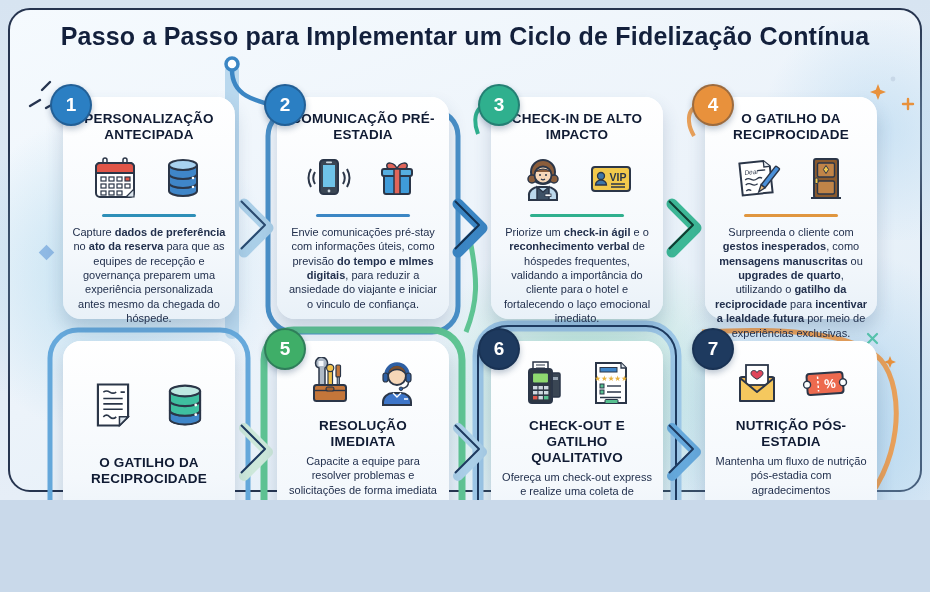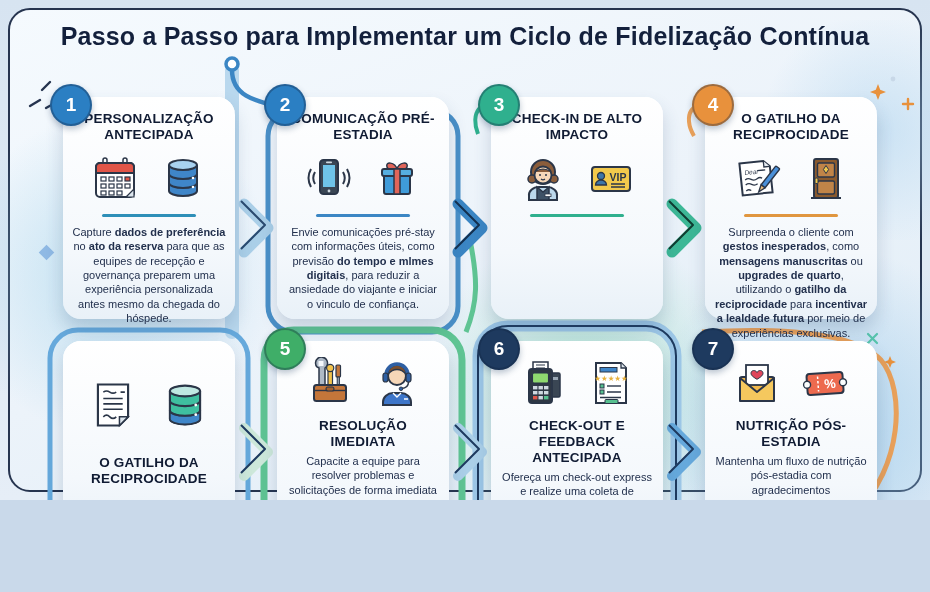--- a/index.html
+++ b/index.html
@@ -173,20 +173,21 @@
       </svg>
       <svg width="52" height="52" viewBox="0 0 52 52">
         <rect x="7" y="15" width="38" height="24" rx="3" fill="#f2c94c" stroke="#2b3648" stroke-width="2"></rect>
         <circle cx="16" cy="24" r="3.5" fill="#3e76a8" stroke="#2b3648" stroke-width="1.3"></circle>
         <path d="M10.5 33 a5.5 5 0 0 1 11 0 Z" fill="#3e76a8" stroke="#2b3648" stroke-width="1.3"></path>
         <text x="33" y="28.5" font-size="10.5" font-weight="bold" fill="#2b3648" text-anchor="middle">VIP</text>
         <path d="M26 32 h14 M26 35 h14" stroke="#2b3648" stroke-width="1.4"></path>
       </svg>
     </div>
     <div class="divider" style="background: rgb(47, 176, 142);"></div>
+    <p class="body"><span>Priorize um </span><span class="b">check-in ágil</span><span> e o </span><span class="b">reconhecimento verbal</span><span> de hóspedes frequentes, validando a importância do cliente para o hotel e fortalecendo o laço emocional imediato.</span></p>
   </div>
 
   <div class="card" style="left:705px;top:97px;height:222px;">
     <div class="badge" style="background: rgb(232, 145, 60);">4</div>
     <h3>O GATILHO DA RECIPROCIDADE</h3>
     <div class="icons">
       <svg width="52" height="52" viewBox="0 0 52 52">
         <g transform="rotate(-6 24 26)">
           <path d="M10 10 h24 l6 6 v26 H10 Z" fill="#fff" stroke="#2b3648" stroke-width="2"></path>
           <path d="M34 10 v6 h6" fill="#e8eef4" stroke="#2b3648" stroke-width="1.3"></path>
@@ -289,21 +290,21 @@
         <path d="M36 6 v5 h5" fill="#dde6ee" stroke="#2b3648" stroke-width="1.3"></path>
         <rect x="15" y="10.5" width="17" height="4.5" fill="#3f86c9" stroke="#2b3648" stroke-width="1"></rect>
         <text x="26" y="24" font-size="7.5" fill="#e8b13c" text-anchor="middle">★★★★★</text>
         <rect x="15" y="27" width="4" height="4" fill="#57c08f" stroke="#2b3648" stroke-width="1"></rect>
         <path d="M22 29 h14" stroke="#2b3648" stroke-width="1.4"></path>
         <rect x="15" y="33" width="4" height="4" fill="#57c08f" stroke="#2b3648" stroke-width="1"></rect>
         <path d="M22 35 h14 M15 40.5 h21" stroke="#2b3648" stroke-width="1.4"></path>
         <rect x="20" y="42.5" width="13" height="4" rx="1" fill="#57c08f" stroke="#2b3648" stroke-width="1"></rect>
       </svg>
     </div>
-    <h3>CHECK-OUT E FEEDBACK ANTECIPADA</h3>
+    <h3>CHECK-OUT E GATILHO QUALITATIVO</h3>
     <p class="body"><span>Ofereça um check-out express e realize uma coleta de feedback qualitativo presencial, permitindo a correção de percepções negativos forma que elas se tornem avaliações públicas on-line.</span></p>
   </div>
 
   <div class="card bot" style="left:705px;top:341px;height:204px;">
     <div class="badge" style="background: rgb(30, 58, 95);">7</div>
     <div class="icons">
       <svg width="52" height="52" viewBox="0 0 52 52">
         <rect x="9" y="20" width="34" height="24" rx="2" fill="#f2b94c" stroke="#2b3648" stroke-width="2"></rect>
         <rect x="15" y="8" width="22" height="20" fill="#fff" stroke="#2b3648" stroke-width="1.8"></rect>
         <path d="M26 15.5 c-1.5 -3 -6 -2.5 -6 .8 c0 2.5 3.5 4.5 6 6 c2.5 -1.5 6 -3.5 6 -6 c0 -3.3 -4.5 -3.8 -6 -.8 Z" fill="#e0455a" stroke="#2b3648" stroke-width="1"></path>

